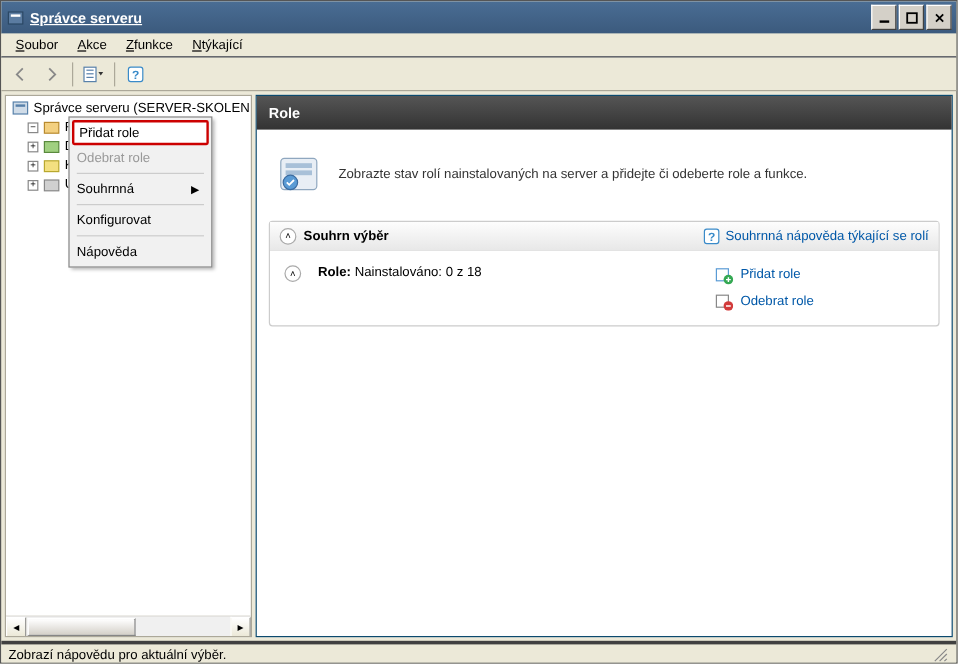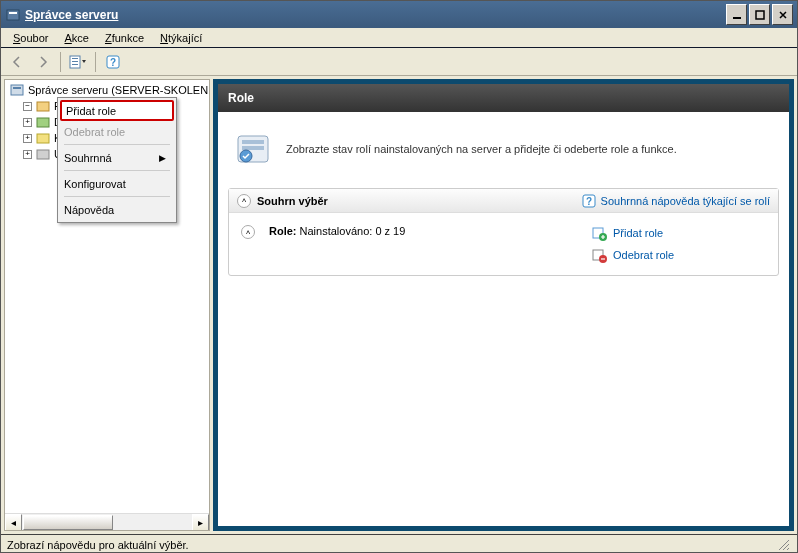--- a/index.html
+++ b/index.html
@@ -160,21 +160,21 @@
       border: 2px solid #c00;
       border-radius: 2px;
       background: #fff;
     }
     .cmitem .arrow { margin-left: auto; font-size: 9px; }
     .cmsep { height: 1px; background: #ccc; margin: 2px 4px; }
     
     .contentpane {
       flex: 1;
       background: #fff;
-      border: 5px solid #0c4a6e;
+      border: 1px solid #0c4a6e;
       margin: 3px;
       display: flex;
       flex-direction: column;
       position: relative;
     }
     .contentheader {
       height: 28px;
       background: linear-gradient(to bottom, #555 0%, #333 100%);
       color: #fff;
       font-weight: bold;
@@ -263,21 +263,21 @@
       align-items: center;
       padding: 0 10px;
       gap: 6px;
       font-size: 11px;
     }
     .contentfooter .link { color: #0058a8; cursor: pointer; }
     
     .statusbar {
       height: 20px;
       background: #ece9d8;
-      border-top: 1px solid #404040;
+      border-top: 3px solid #404040;
       display: flex;
       align-items: center;
       padding: 0 6px;
     }
     .statusbar .grip {
       margin-left: auto;
       width: 14px; height: 14px;
     }
     svg { display: block; }
   </style>
@@ -458,21 +458,21 @@
                 <text x="8" y="12" font-size="10" font-weight="bold" fill="#3a8bc9" text-anchor="middle">?</text>
               </svg>
             <span>Souhrnná nápověda týkající se rolí</span>
           </a>
         </div>
         <div class="sectionbody">
           <div class="rolesleft">
             <span class="collapsebtn">˄</span>
             <div>
               <b>Role:</b>
-              <span>Nainstalováno: 0 z 19</span>
+              <span>Nainstalováno: 0 z 18</span>
             </div>
           </div>
           <div class="rolesright">
             <div class="actionlink">
               <span class="aicon">
                   <svg width="16" height="16">
                     <rect x="2" y="3" width="10" height="10" fill="#fff" stroke="#5a9bd5"></rect>
                     <circle cx="12" cy="12" r="4" fill="#34a853"></circle>
                     <path d="M12 10 L12 14 M10 12 L14 12" stroke="#fff" stroke-width="1.2"></path>
                   </svg>

